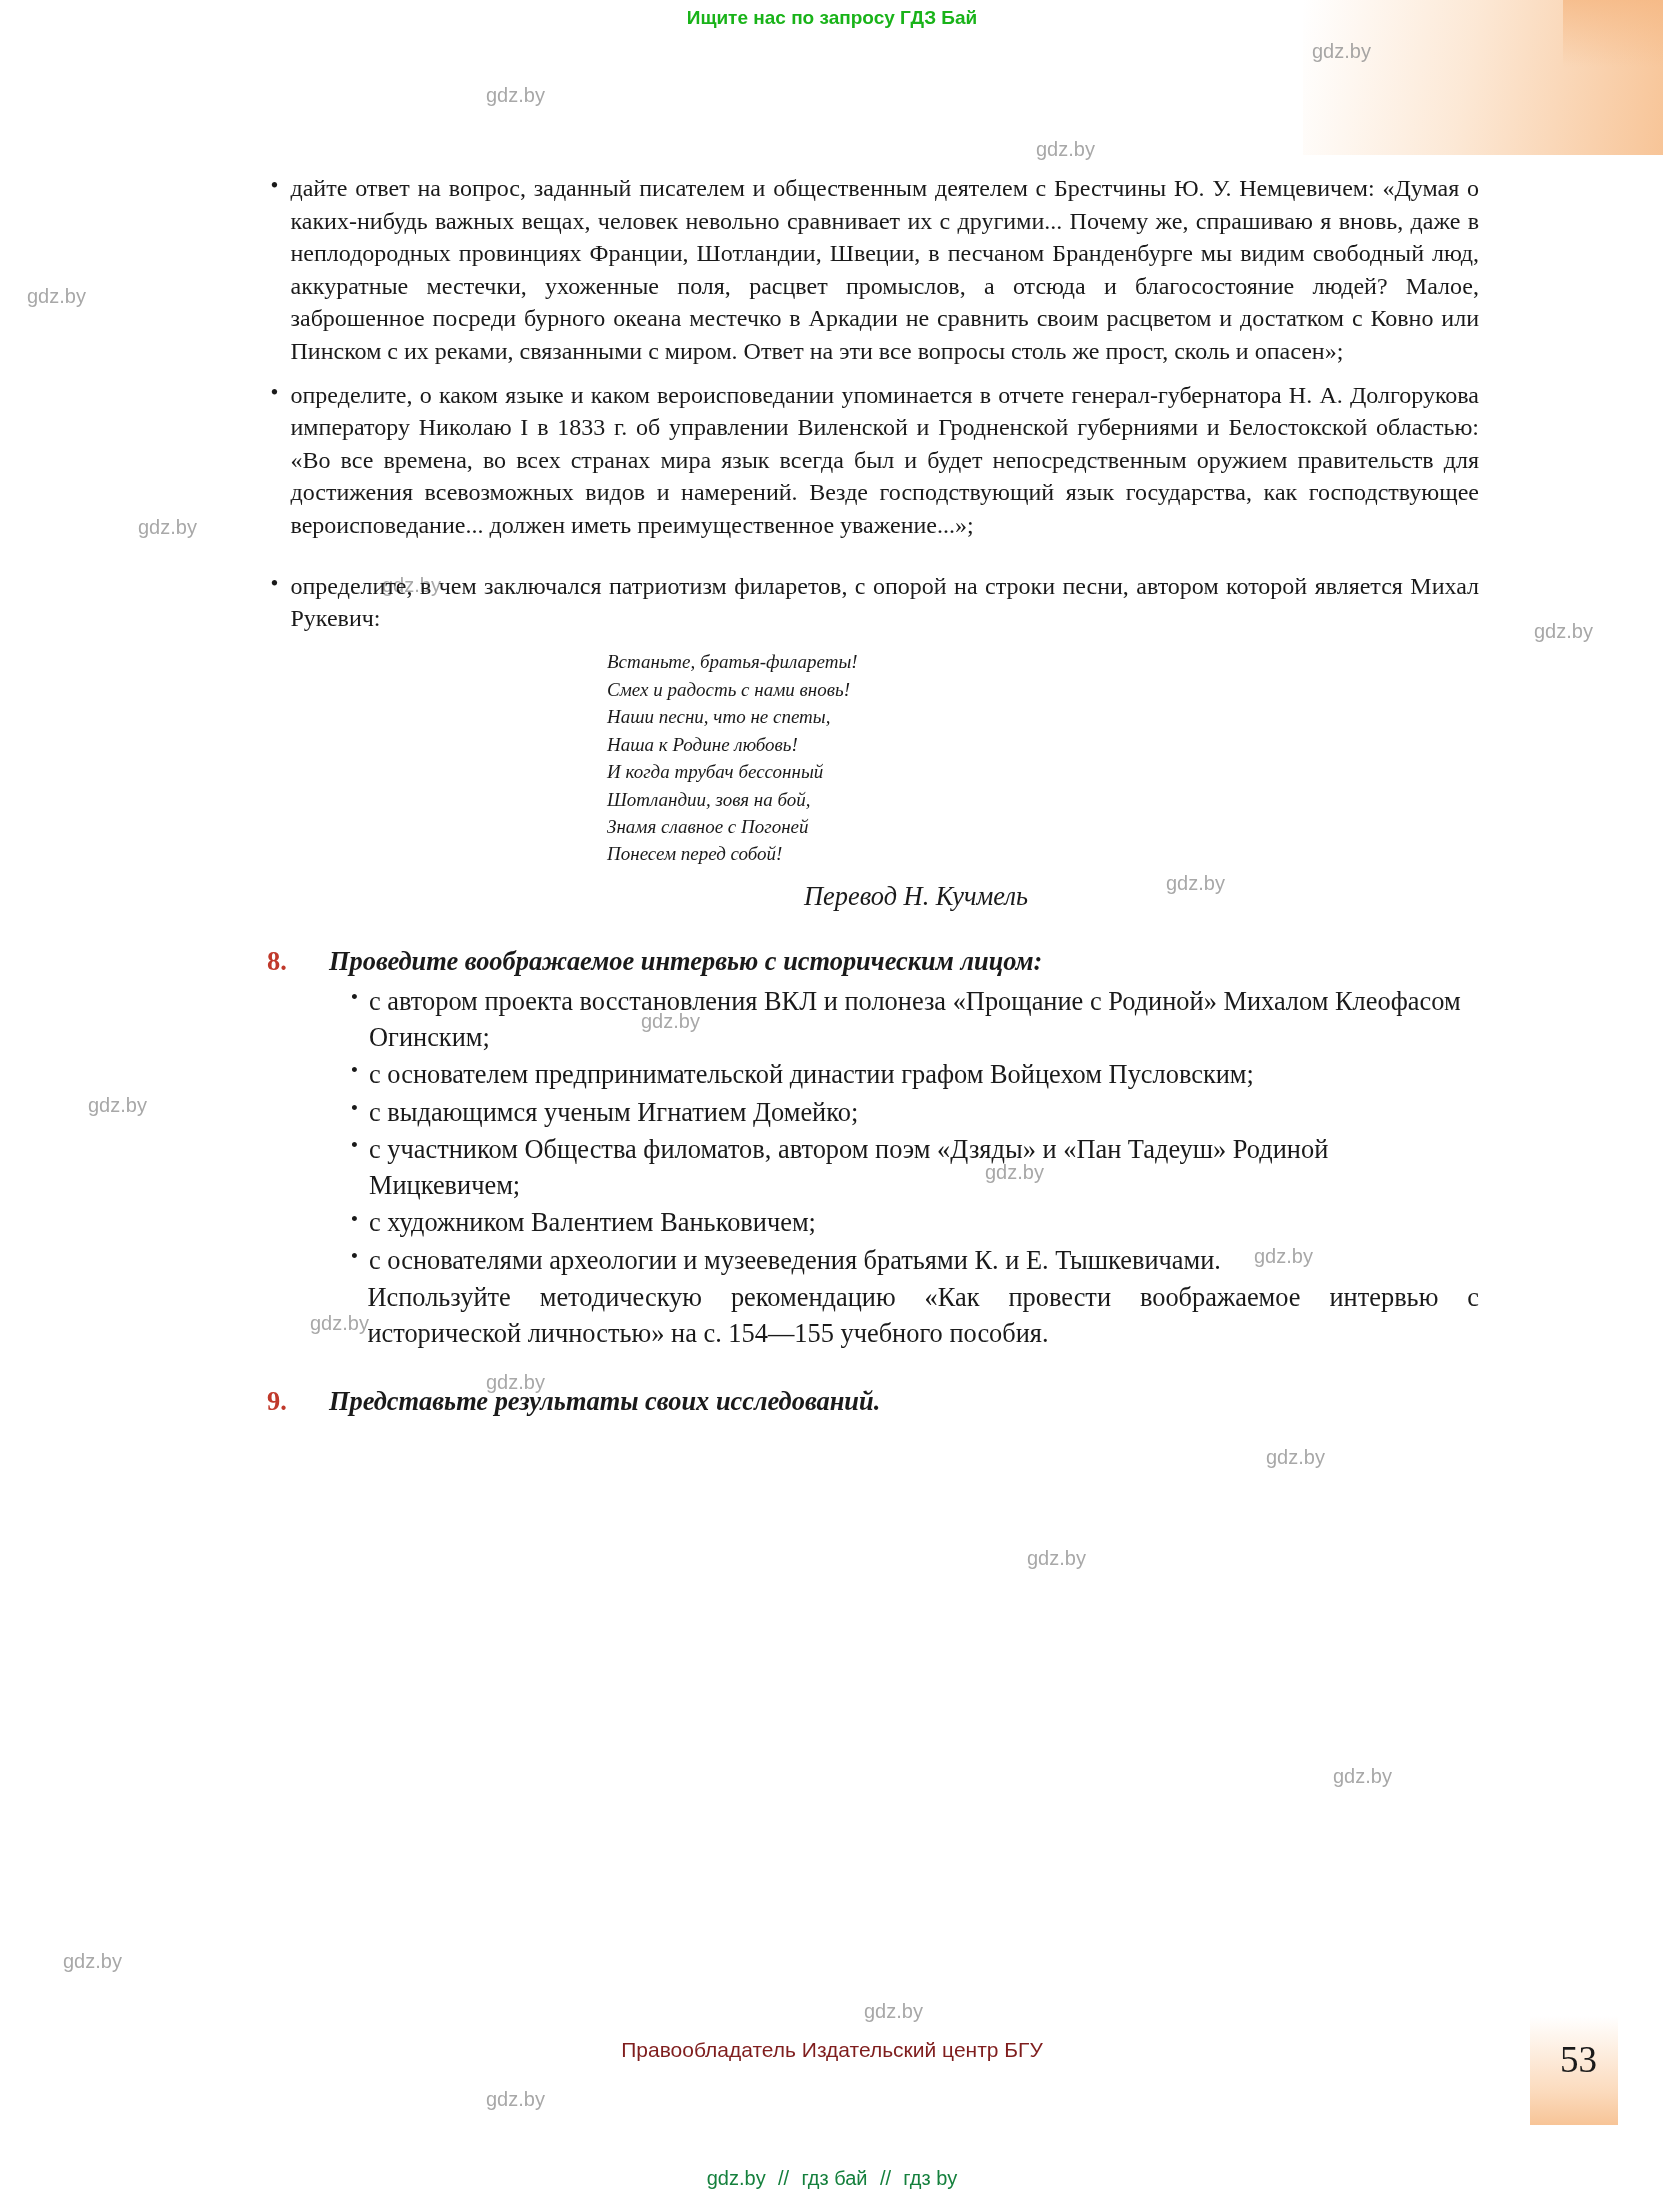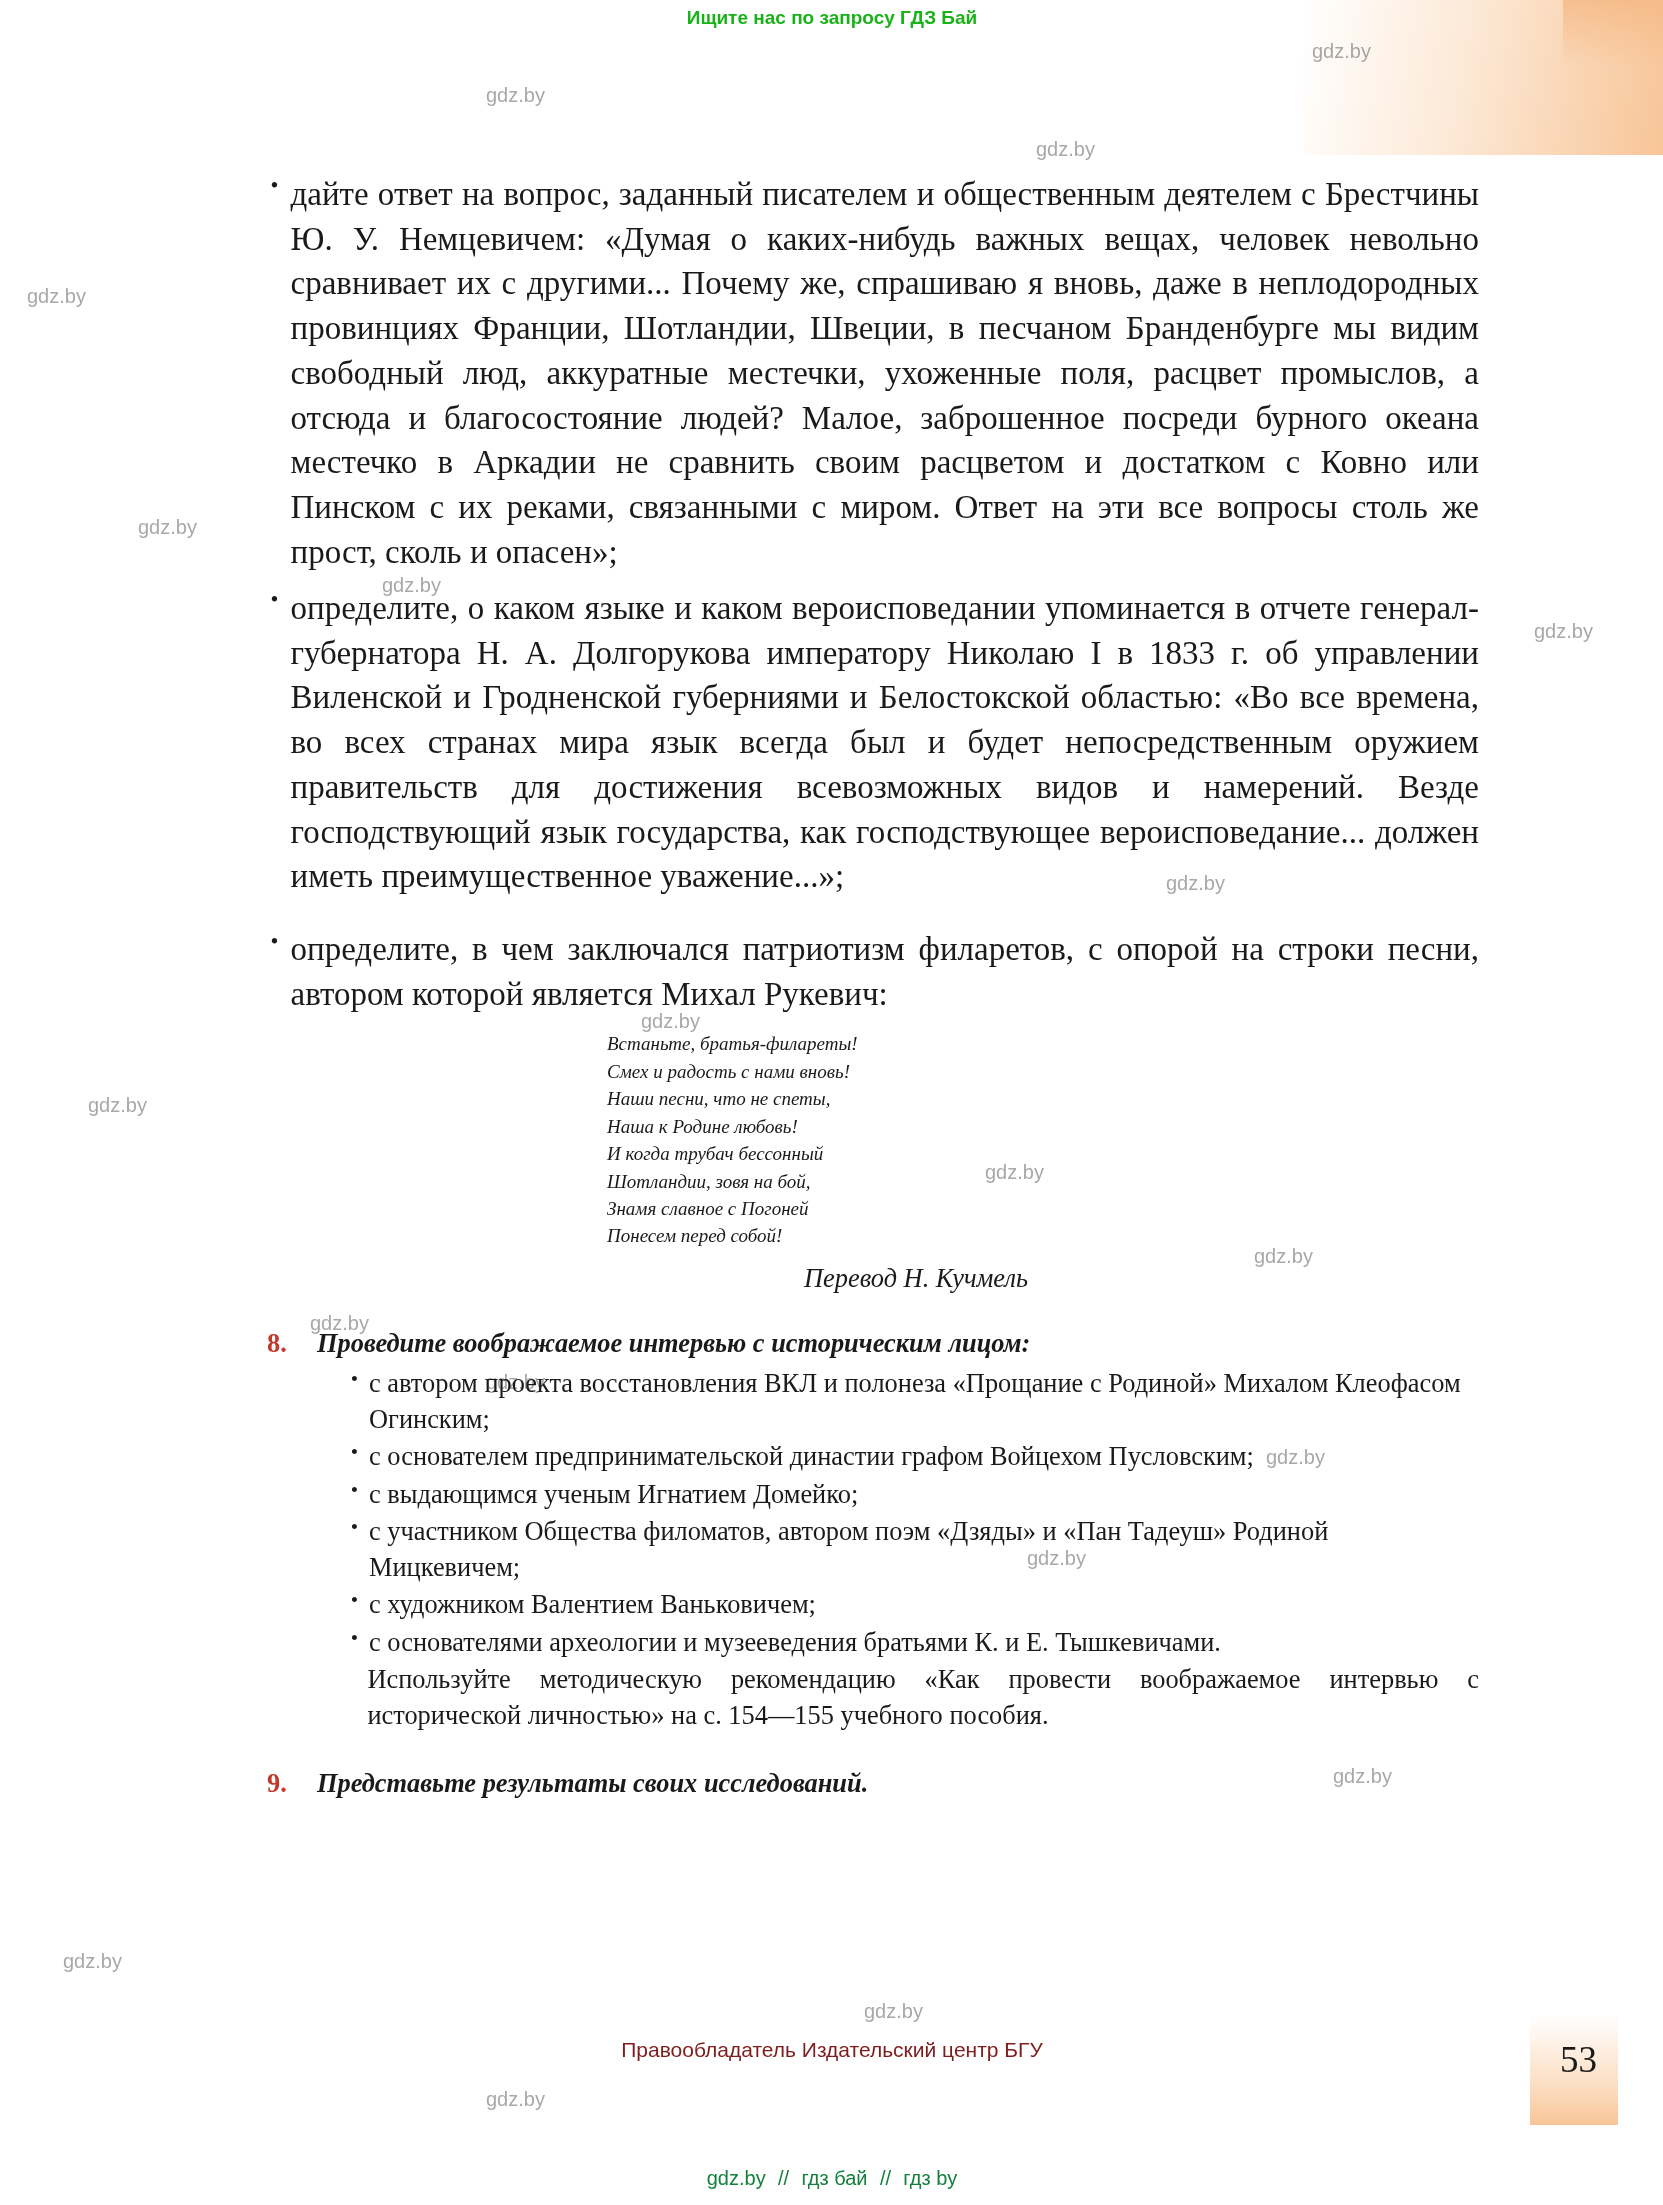--- a/index.html
+++ b/index.html
@@ -82,21 +82,21 @@
     position: absolute;
     left: 267px;
     top: 172px;
     width: 1212px;
   }
 
   .bullet-item {
     position: relative;
     padding-left: 23.5px;
     margin-bottom: 0;
-    font-size: 33px;
+    font-size: 24px;
     line-height: 1.355;
     text-align: justify;
     text-justify: inter-word;
   }
   .bullet-item::before {
     content: "•";
     position: absolute;
     left: 3.4px;
     top: -0.8px;
     font-size: 22.6px;
@@ -132,20 +132,21 @@
     left: 0;
     top: 0;
     color: #c0392b;
     font-weight: bold;
     font-size: 26.4px;
   }
   .task-title {
     font-weight: bold;
     font-style: italic;
     font-size: 26.4px;
+    margin-left: 12px;
   }
   .sub-list {
     margin-top: 6.7px;
     padding-left: 32px;
   }
   .sub-item {
     position: relative;
     padding-left: 20px;
     font-size: 26.4px;
     line-height: 1.355;

